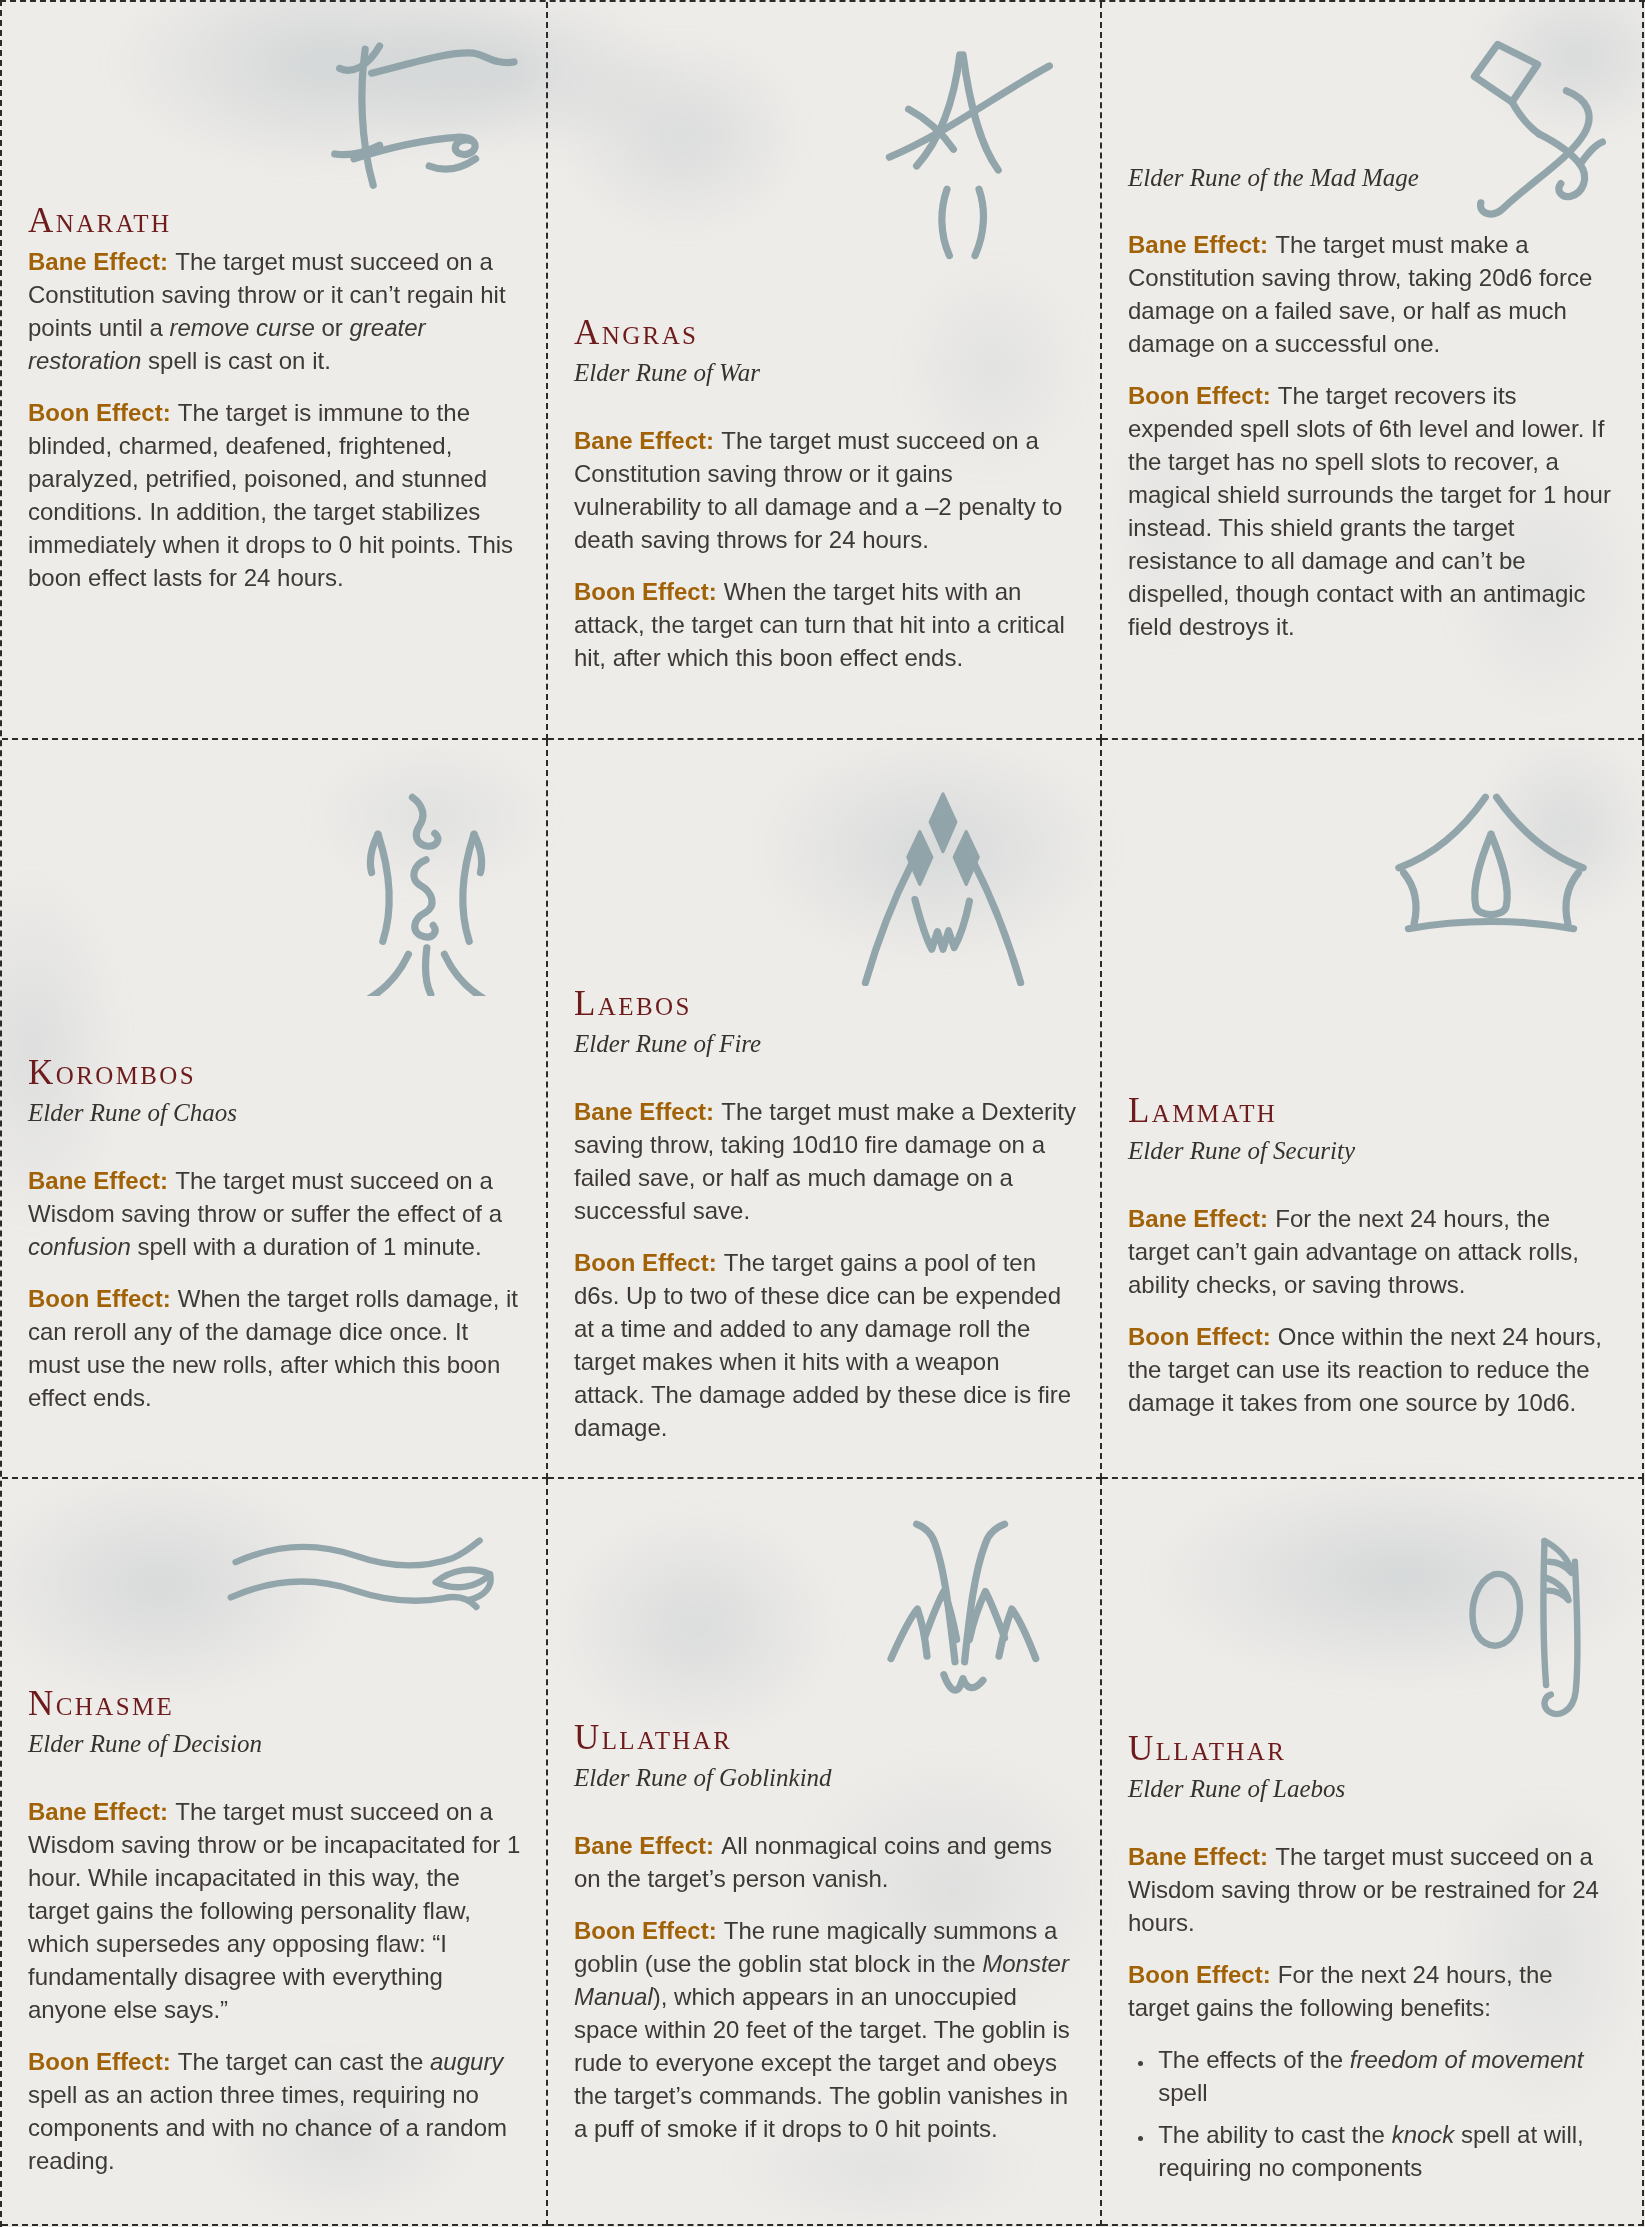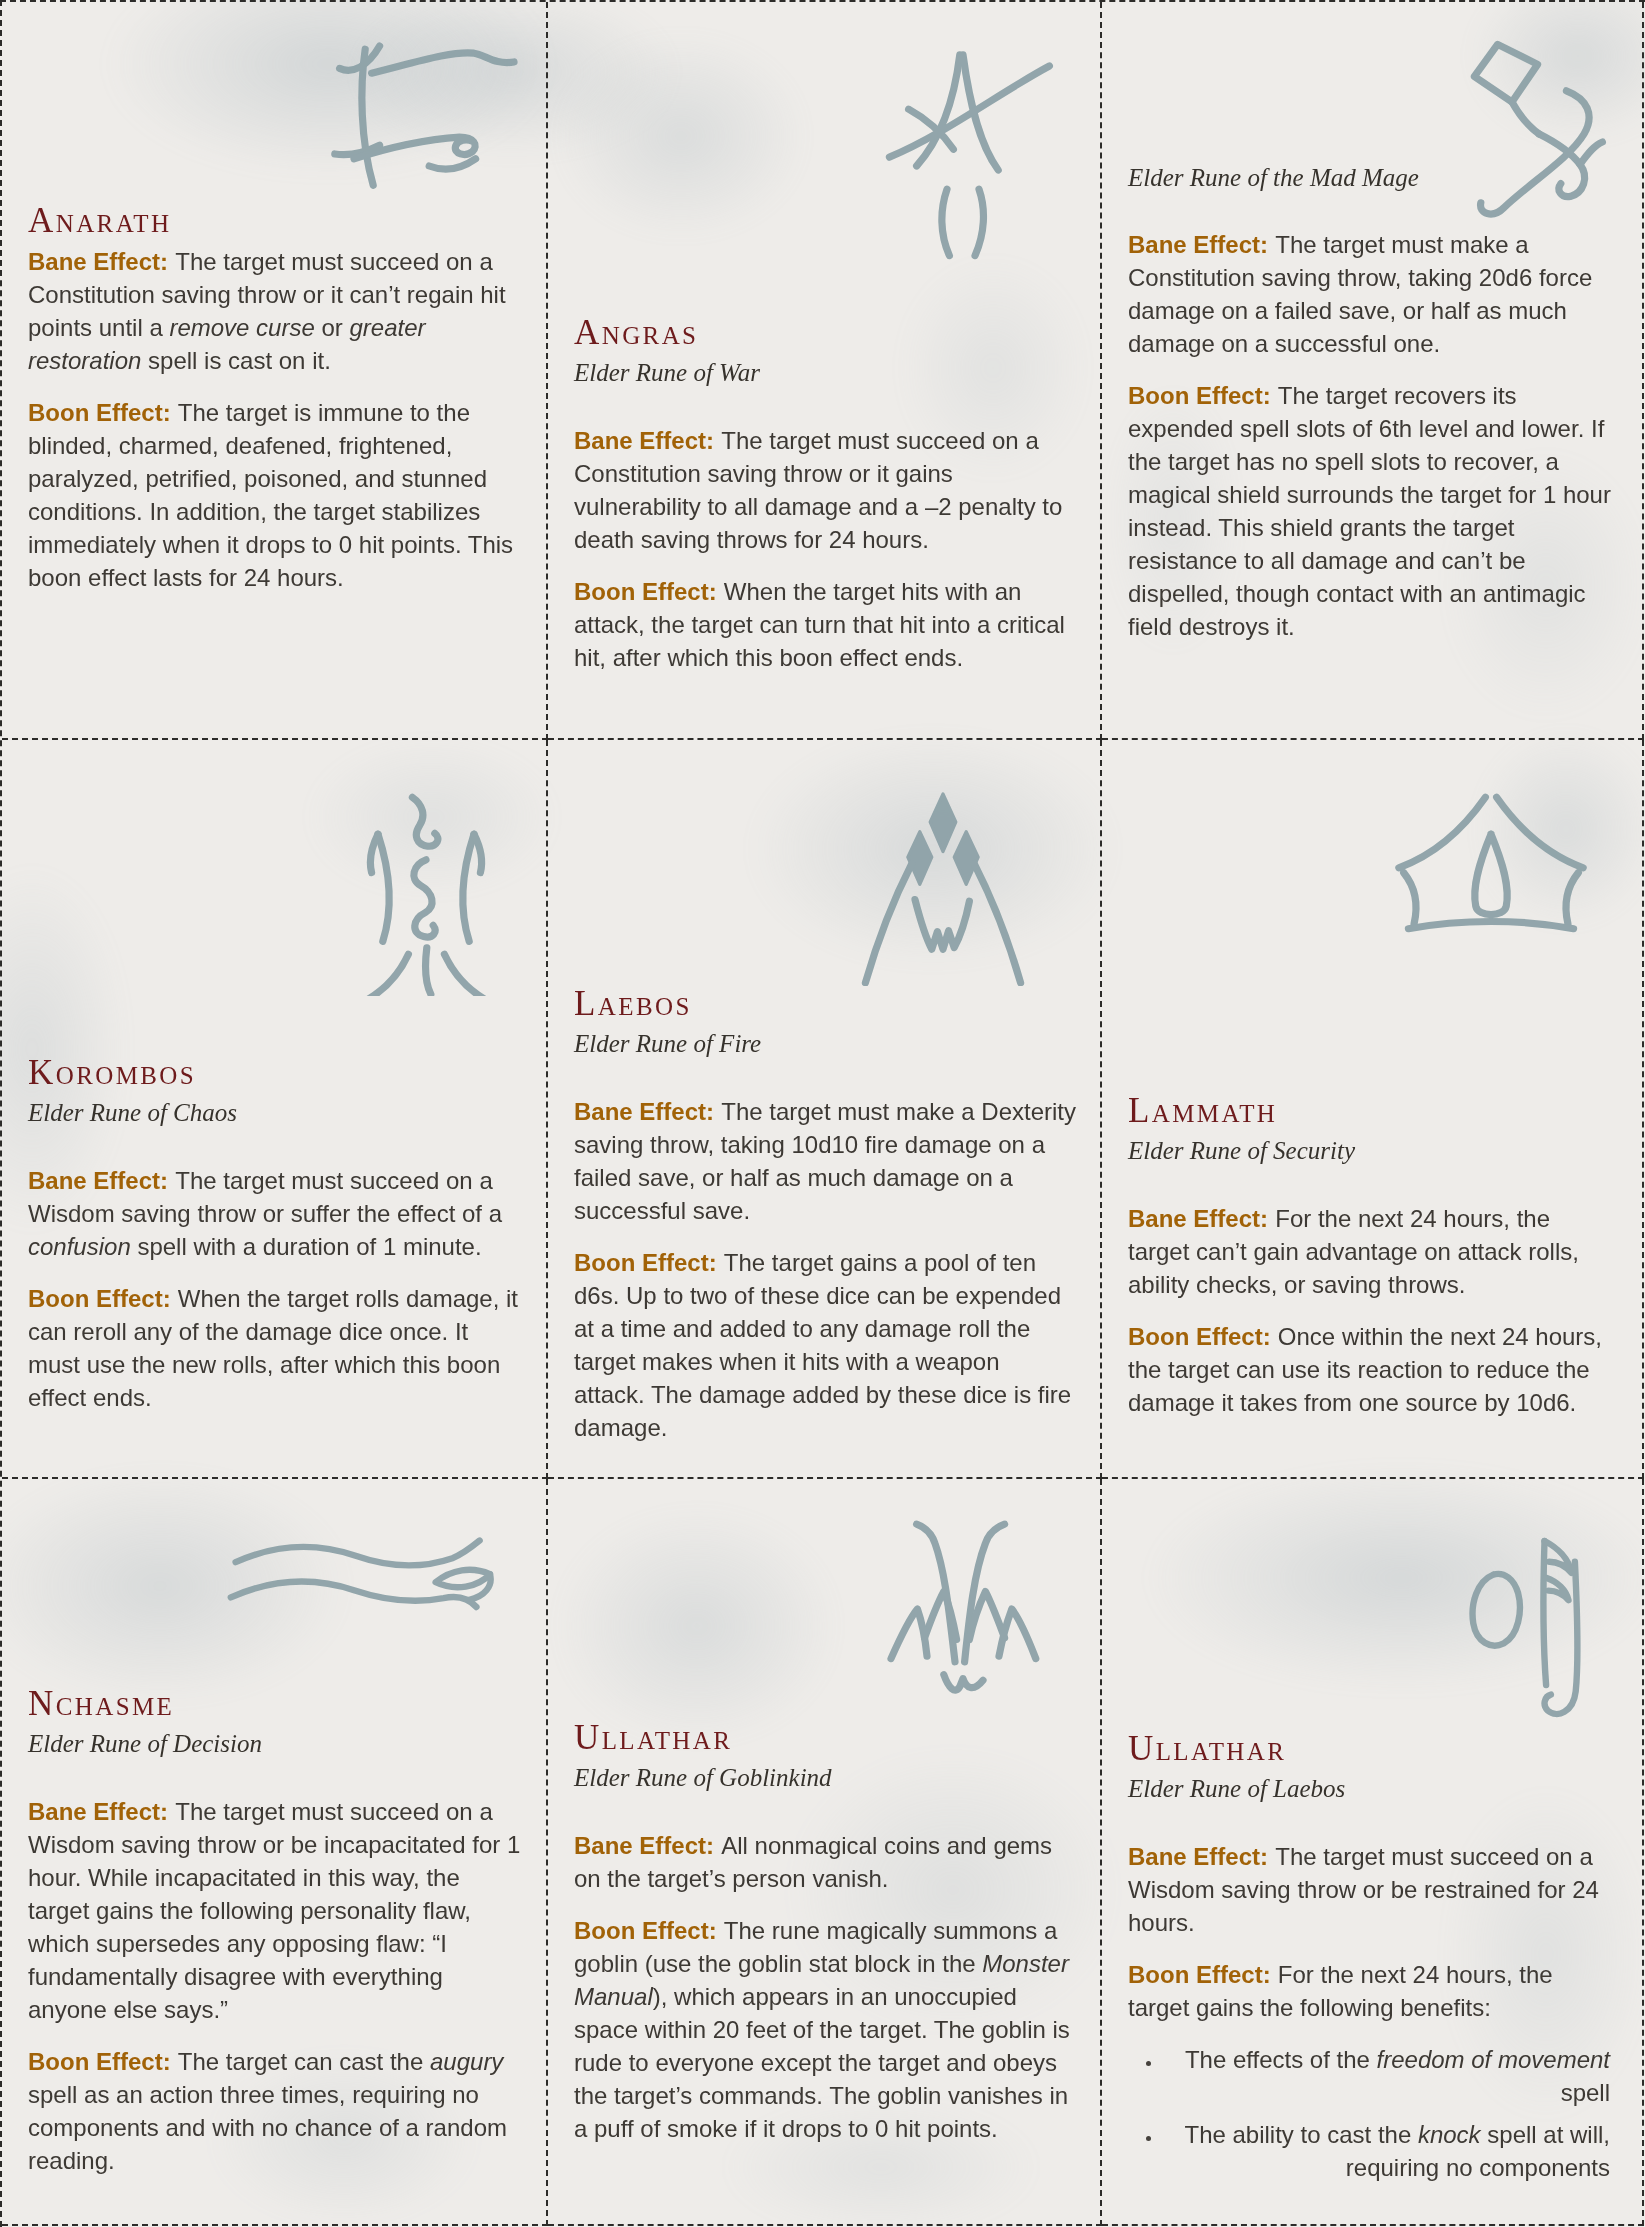--- a/index.html
+++ b/index.html
@@ -28,21 +28,21 @@
   .c5 .content{padding-top:245px}
   .c6 .content{padding-top:352px}
   .c7 .content{padding-top:206px}
   .c8 .content{padding-top:240px}
   .c9 .content{padding-top:251px}
   .title{margin:0 0 4.8px 0;font:400 35px/1.1 "Liberation Serif",serif;
          font-variant:small-caps;letter-spacing:2.4px;color:var(--title-color);}
   .subtitle{margin:0 0 35px 0;font:italic 25px/1.25 "Liberation Serif",serif;color:#36322c;}
   .effect{margin:0 0 19px 0;font:400 24px/33px "Liberation Sans",sans-serif;color:var(--body);}
   .effect b{color:#a16207;margin-right:7.2px;}
-  .benefits{margin:8px;padding-left:27px;font:400 24px/33px "Liberation Sans",sans-serif;color:var(--body);text-align:right;}
+  .benefits{margin:0;padding-left:27px;font:400 24px/33px "Liberation Sans",sans-serif;color:var(--body);}
   .benefits li{margin-bottom:9.6px;padding-left:3.2px;}
   .benefits li::marker{color:#45413c;font-size:17.6px;}
   .rune{position:absolute;pointer-events:none;opacity:.92;}
   .rune path{stroke:var(--rune-color);fill:none;stroke-width:9;stroke-linecap:round;stroke-linejoin:round;}
   .rune path.fill{fill:var(--rune-color);stroke-width:4;}
   .rune path.thin{stroke-width:8;}
   .c1 .rune{left:312px;top:28px;width:208px;height:168px}
   .c2 .rune{left:319px;top:32px;width:188px;height:232px}
   .c3 .rune{left:354px;top:28px;width:152px;height:192px}
   .c4 .rune{left:336px;top:46px;width:176px;height:210px}

